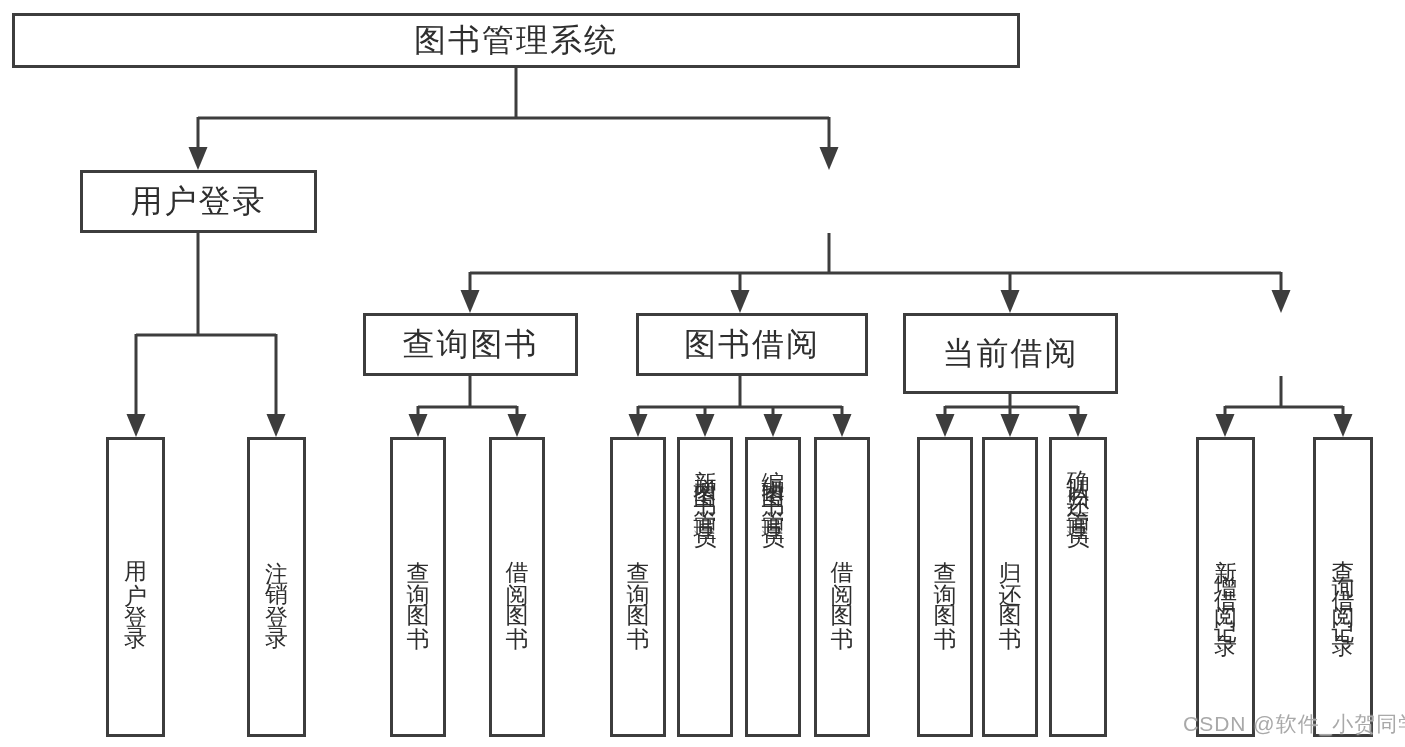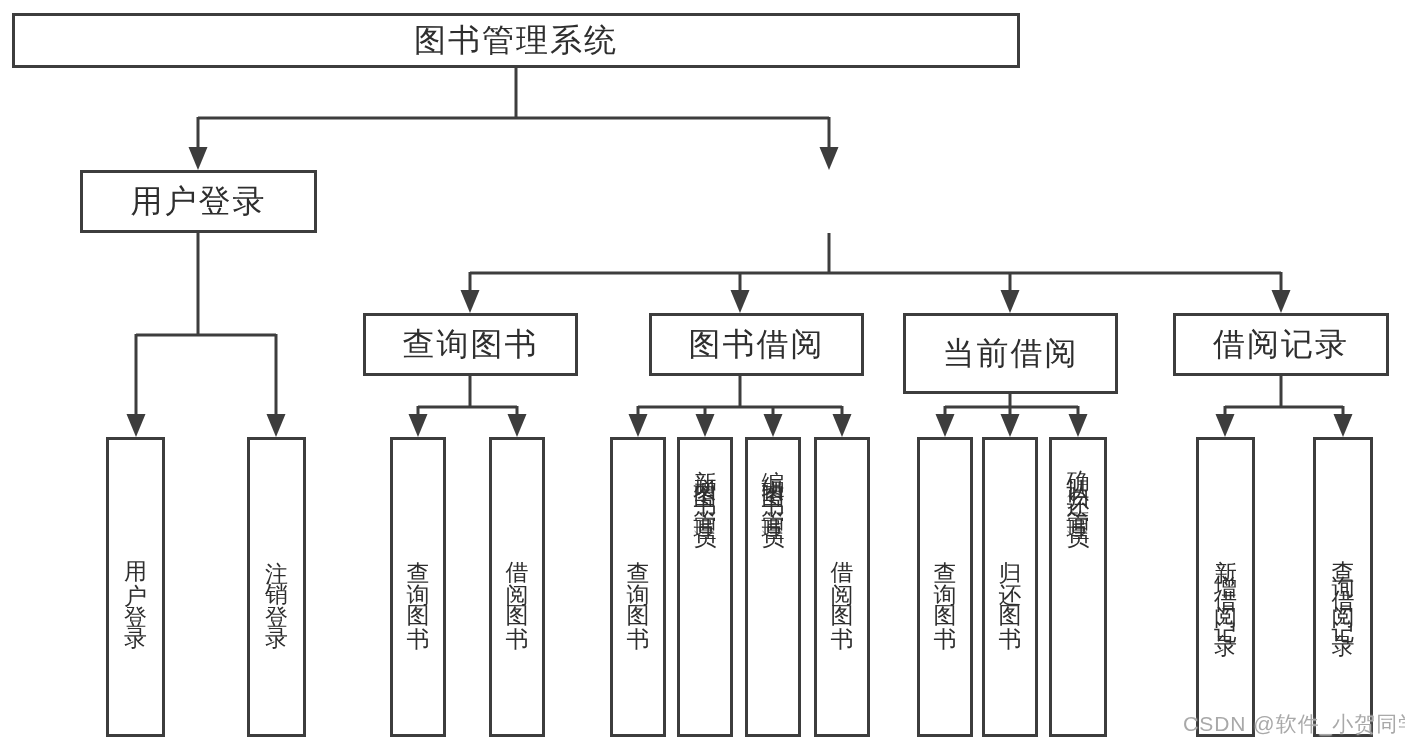--- a/index.html
+++ b/index.html
@@ -35,21 +35,21 @@
   .vnode.vtop { align-items:flex-start; }
   .vnode.vtop span { padding-top:12px; }
   .ls-lg span { letter-spacing:22px; }
   .ls-md span { letter-spacing:15px; }
   .ls-sm span { letter-spacing:8px; }
   
   .n-root          { left:12px;  top:13px;  width:1008px; height:55px; }
   .n-user-login    { left:80px;  top:170px; width:237px;  height:63px; }
   .n-book-mgmt     { left:711px; top:170px; width:237px;  height:63px; }
   .n-new-books     { left:363px; top:313px; width:215px;  height:63px; }
-  .n-book-borrow   { left:649px; top:313px; width:215px;  height:63px; }
+  .n-book-borrow   { left:636px; top:313px; width:232px;  height:63px; }
   .n-cur-borrow    { left:903px; top:313px; width:215px;  height:81px; }
   .n-borrow-rec    { left:1173px;top:313px; width:216px;  height:63px; }
   .leaf            { top:437px; height:300px; }
   .l-login         { left:106px;  width:59px; }
   .l-logout        { left:247px;  width:59px; }
   .l-nb-query      { left:390px;  width:56px; }
   .l-nb-borrow     { left:489px;  width:56px; }
   .l-bb-query      { left:610px;  width:56px; }
   .l-bb-add        { left:677px;  width:56px; }
   .l-bb-edit       { left:745px;  width:56px; }
@@ -151,23 +151,20 @@
 
   <div class="node hnode n-new-books">
     <span>查询图书</span>
   </div>
   <div class="node hnode n-book-borrow">
     <span>图书借阅</span>
   </div>
   <div class="node hnode n-cur-borrow">
     <span>当前借阅</span>
   </div>
-  <div class="node hnode n-borrow-rec">
-    <span>借阅记录</span>
-  </div>
 
   <div class="node vnode leaf ls-lg l-login">
     <span>用户登录</span>
   </div>
   <div class="node vnode leaf ls-lg l-logout">
     <span>注销登录</span>
   </div>
 
   <div class="node vnode leaf ls-lg l-nb-query">
     <span>查询图书</span>

